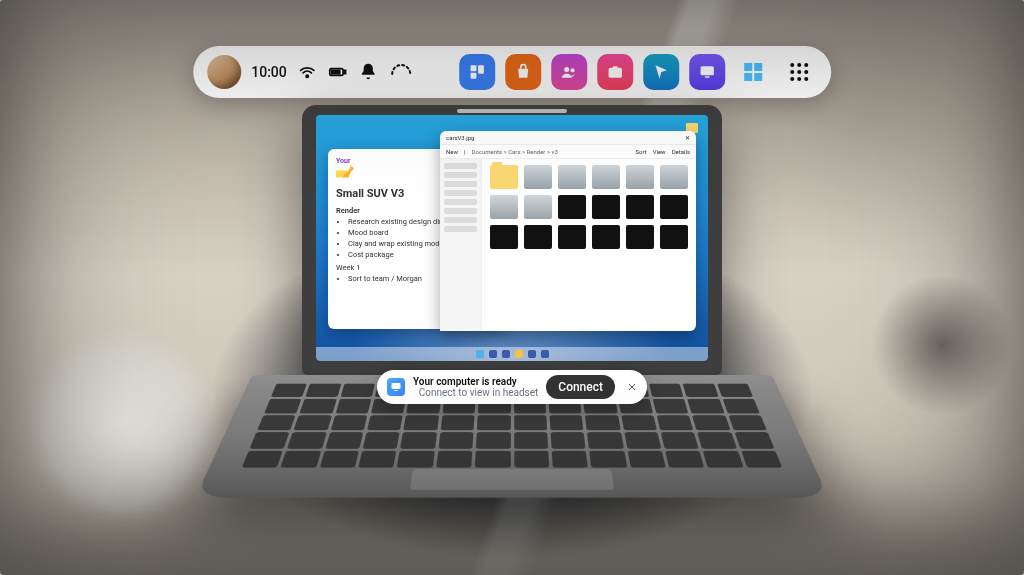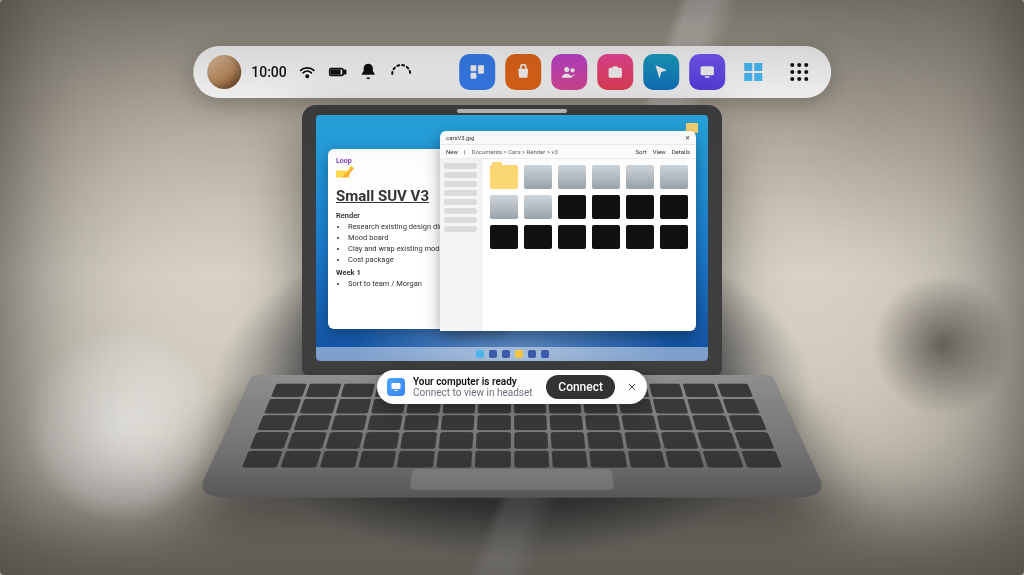--- a/index.html
+++ b/index.html
@@ -88,21 +88,21 @@
   .keys span{ background:#3a3a3a; border-radius:3px; }
   .trackpad{ position:absolute; bottom:10px; left:50%; transform:translateX(-50%);
     width:170px; height:28px; background:#888; border-radius:4px; }
 
   
   .win-note {
     position:absolute; left:12px; top:34px; width:180px; height:180px;
     background:#fff; border-radius:6px; box-shadow:0 4px 14px rgba(0,0,0,.3);
     padding:8px; font-size:7.5px; color:#333;
   }
-  .win-note h1{ font-size:15px; margin:4px 0 6px; font-weight:700;text-decoration:underline; }
+  .win-note h1{ font-size:11px; margin:4px 0 6px; font-weight:700; }
   .win-note .pencil{ width:18px; height:18px;
     background:linear-gradient(135deg,#ffd94d 50%,#ffb02e 50%);
     clip-path:polygon(0 30%,70% 30%,80% 0,100% 20%,80% 40%,70% 70%,0 70%);
     margin-bottom:4px;}
   .win-note ul{ list-style:disc; padding-left:12px; }
   .win-note li{ margin:2px 0; }
 
   .win-files {
     position:absolute; left:124px; top:16px; width:256px; height:200px;
     background:#fff; border-radius:6px; box-shadow:0 6px 16px rgba(0,0,0,.35);
@@ -133,21 +133,21 @@
     width:270px; height:34px; background:#fff; border-radius:18px;
     box-shadow:0 6px 20px rgba(0,0,0,.3);
     display:flex; align-items:center; padding:4px 6px 4px 10px; gap:8px;
     font-size:10px;
   }
   .notif-icon{ width:18px; height:18px; border-radius:4px;
     background:linear-gradient(135deg,#4aa8ff,#3b82f6);
     display:flex;align-items:center;justify-content:center;color:#fff;font-size:10px;}
   .notif-text{ flex:1; line-height:1.1; }
   .notif-text .t1{ font-weight:600; color:#111;}
-  .notif-text .t2{ color:#6b7280;}
+  .notif-text .t2{ color:#6b7280;text-align:right;}
   .notif-btn{ background:#333; color:#fff; border-radius:14px; padding:5px 12px; font-size:12px; font-weight:500;}
   .notif-close{ width:18px; height:18px; display:flex;align-items:center;justify-content:center;color:#555;}
 
   
   .vignette{ position:absolute; inset:0; pointer-events:none;
     box-shadow:inset 0 0 140px 40px rgba(0,0,0,.35), inset 0 -60px 80px rgba(0,0,0,.35);
     border-radius:4px;}
 </style>
 </head>
 <body>
@@ -249,31 +249,31 @@
     </div>
   </div>
 </div>
 
 <div class="laptop">
   <div class="lid">
     <div class="screen">
       <div class="desk-icon"></div>
 
       <div class="win-note">
-        <div style="font-size:7px;color:#7a33c9;font-weight:600">Loop</div>
+        <div style="font-size:7px;color:#7a33c9;font-weight:600">Your</div>
         <div class="pencil"></div>
         <h1>Small SUV V3</h1>
         <div style="font-weight:600">Render</div>
         <ul>
           <li>Research existing design direction</li>
           <li>Mood board</li>
           <li>Clay and wrap existing model</li>
           <li>Cost package</li>
         </ul>
-        <div style="font-weight:700;margin-top:4px">Week 1</div>
+        <div style="font-weight:400;margin-top:4px">Week 1</div>
         <ul>
             <li>Sort to team / Morgan</li>
           </ul>
       </div>
 
       <div class="win-files">
         <div class="wf-titlebar">
           <span>carsV3.jpg</span>
           <span style="margin-left:auto">✕</span>
         </div>

